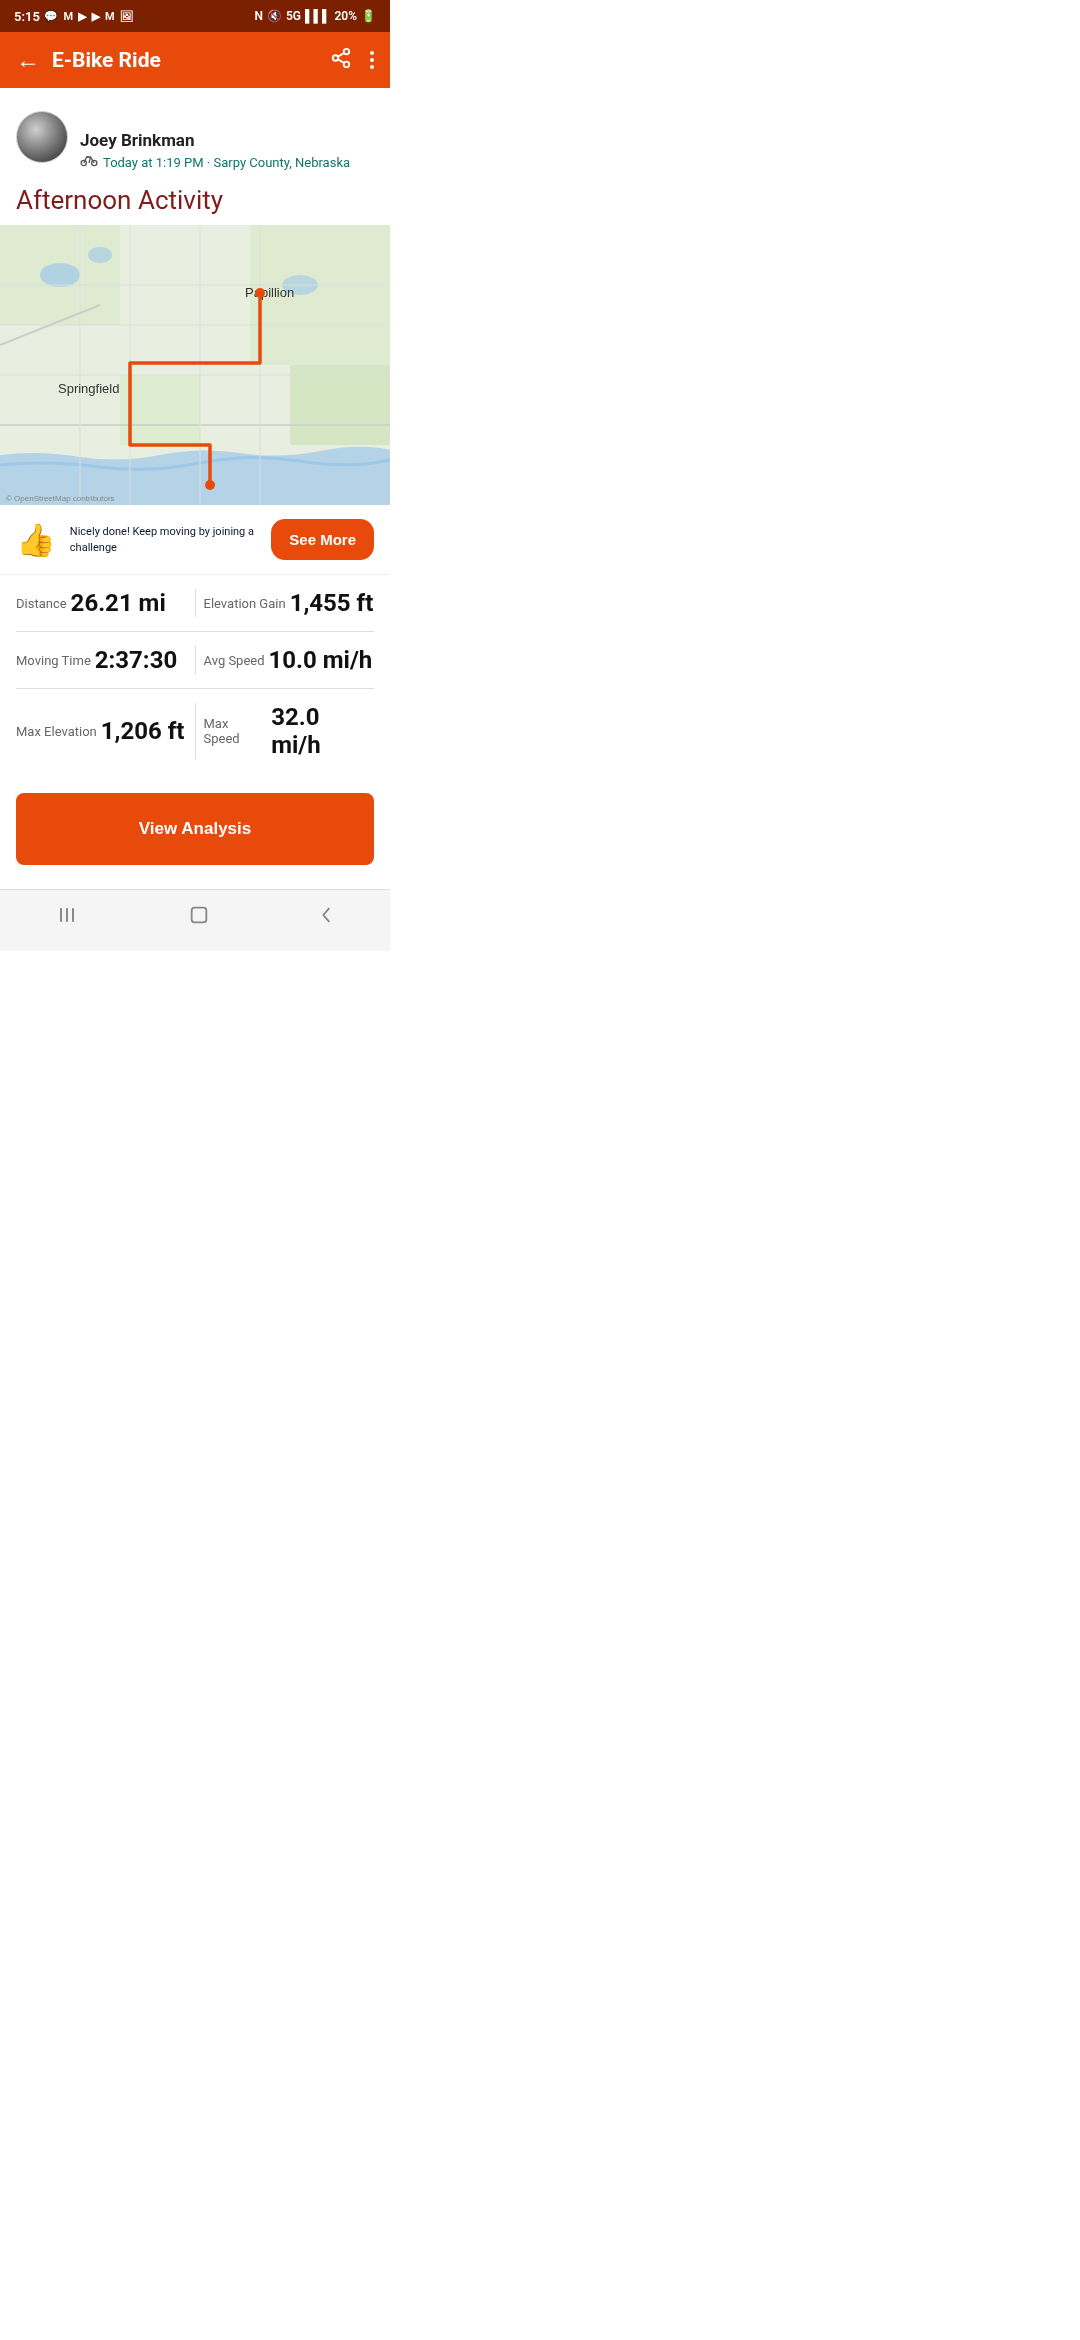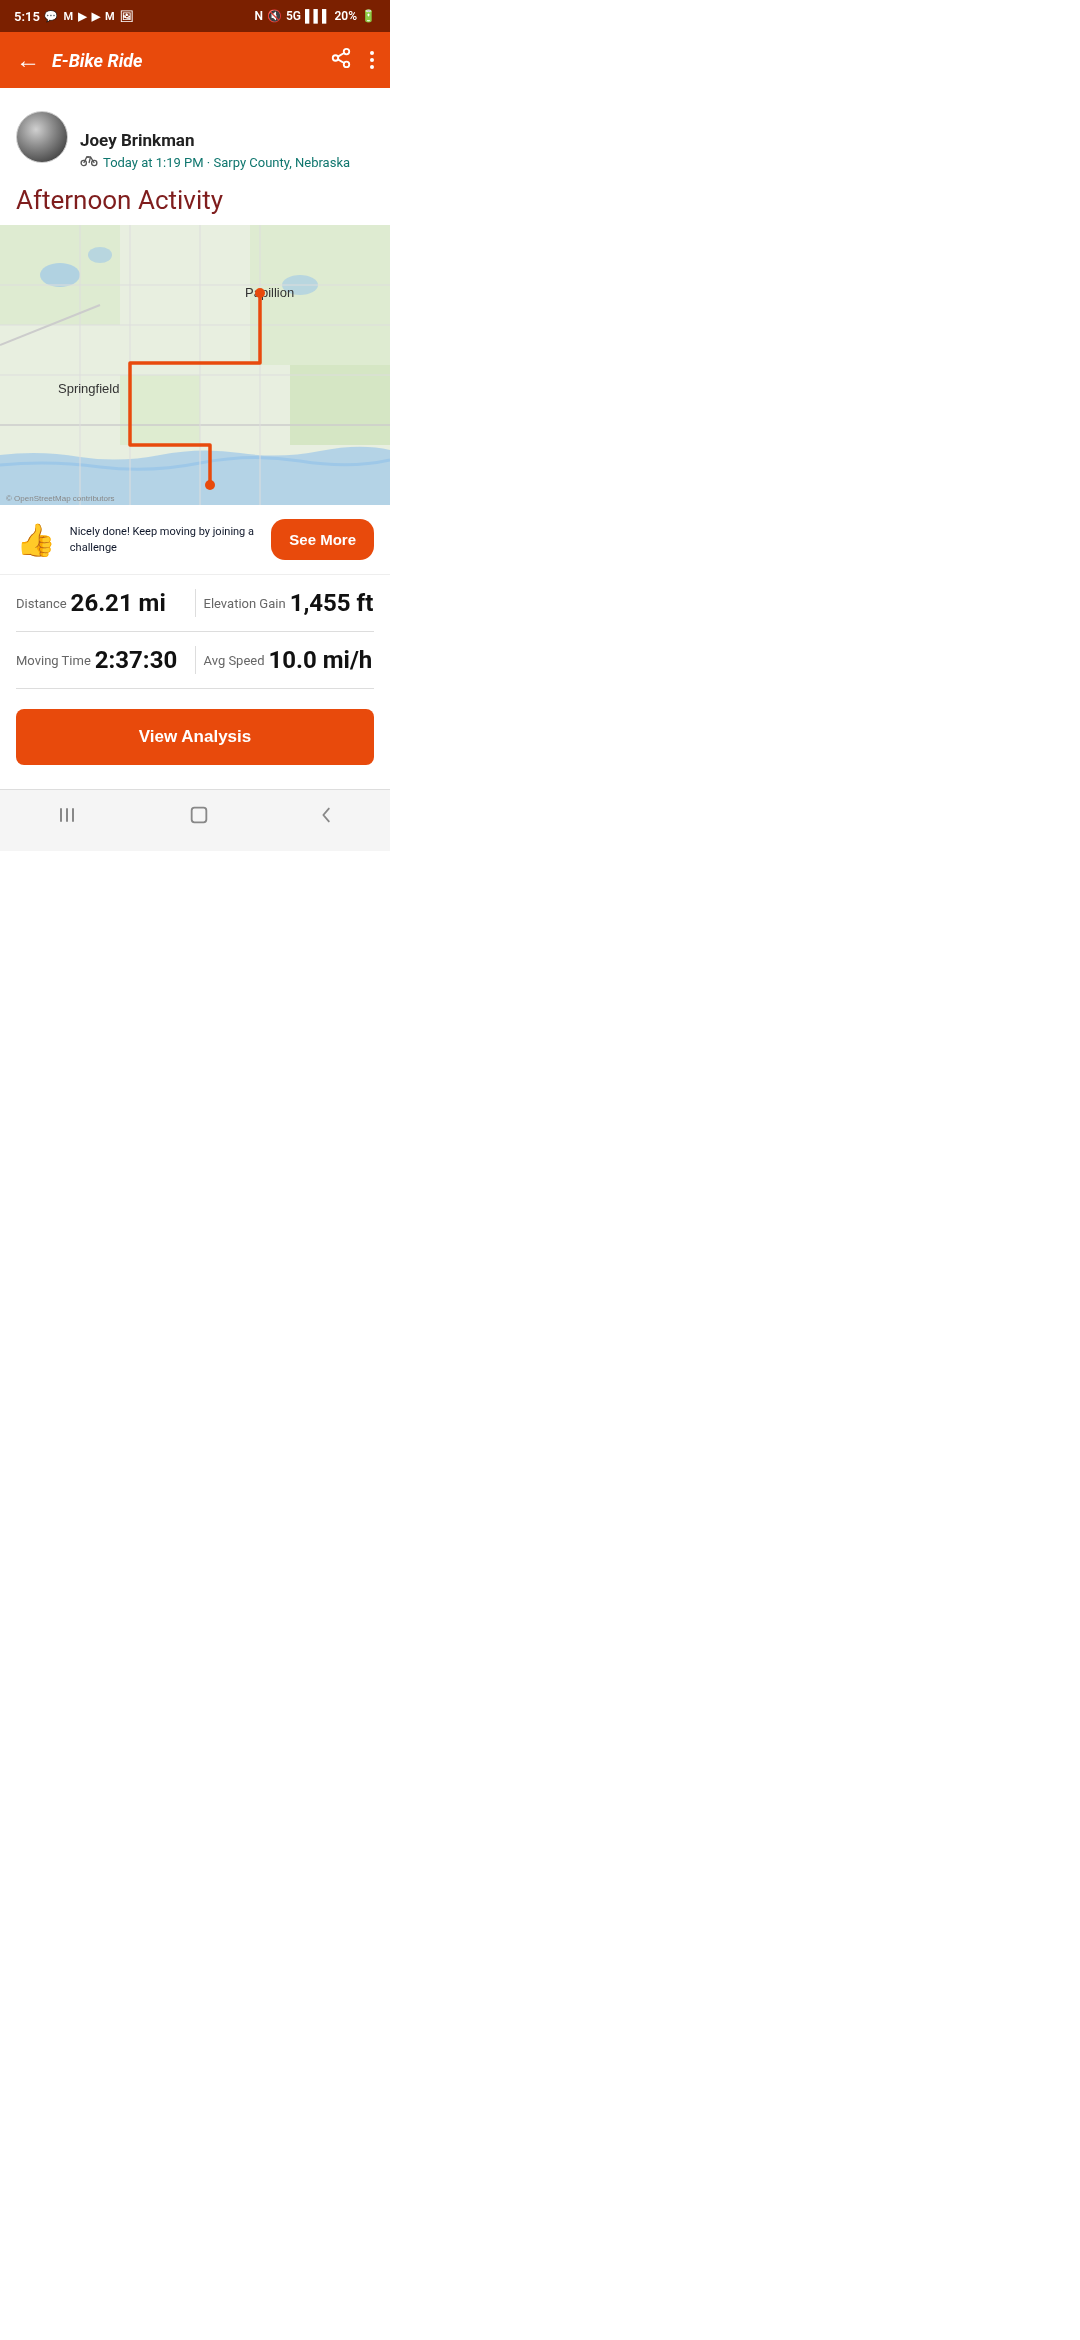--- a/index.html
+++ b/index.html
@@ -37,24 +37,23 @@
       height: 56px;
       color: #fff;
     }
     .nav-back {
       font-size: 24px;
       cursor: pointer;
       margin-right: 12px;
     }
     .nav-title {
       flex: 1;
-      font-size: 18px;
+      font-size: 21px;
       font-weight: 700;
       color: #fff;
-      font-style: italic;
     }
     .nav-icons {
       display: flex;
       align-items: center;
       gap: 18px;
     }
     .nav-icon {
       font-size: 22px;
       cursor: pointer;
       color: #fff;
@@ -169,21 +168,21 @@
     
     .view-analysis-section {
       padding: 20px 16px 16px 16px;
     }
     .view-analysis-btn {
       width: 100%;
       background: #E84A0C;
       color: #fff;
       border: none;
       border-radius: 8px;
-      padding: 18px;
+      padding: 26px;
       font-size: 17px;
       font-weight: 700;
       cursor: pointer;
     }
 
     
     .bottom-bar {
       background: #f5f5f5;
       border-top: 1px solid #ddd;
       display: flex;
@@ -331,20 +330,31 @@
       <span class="stat-label">Moving Time</span>
       <span class="stat-value">2:37:30</span>
     </div>
     <div class="stat-divider"></div>
     <div class="stat-cell">
       <span class="stat-label">Avg Speed</span>
       <span class="stat-value">10.0 mi/h</span>
     </div>
   </div>
 
+  <div class="stats-row" style="border-bottom:none">
+    <div class="stat-cell">
+      <span class="stat-label">Max Elevation</span>
+      <span class="stat-value">1,206 ft</span>
+    </div>
+    <div class="stat-divider"></div>
+    <div class="stat-cell">
+      <span class="stat-label">Max Speed</span>
+      <span class="stat-value">32.0 mi/h</span>
+    </div>
+  </div>
 
 </div>
 
 <div class="view-analysis-section">
   <button class="view-analysis-btn">View Analysis</button>
 </div>
 
 <div class="bottom-bar">
   <span class="bottom-nav-icon">
     

